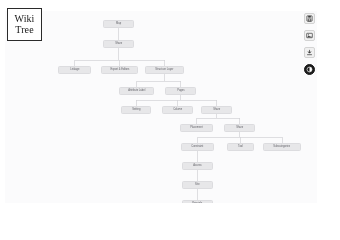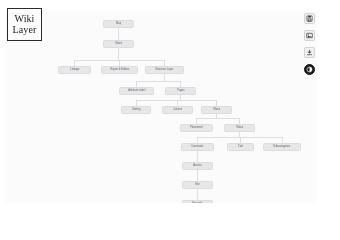--- a/index.html
+++ b/index.html
@@ -116,21 +116,21 @@
     transform: scale(0.96);
   }
 </style>
 </head>
 <body>
 
 <div id="app">
 
   <div id="logo-box">
     <span class="logo-line">Wiki</span>
-    <span class="logo-line">Layer</span>
+    <span class="logo-line">Tree</span>
   </div>
 
   <div id="canvas-area">
     <svg id="tree-svg" viewBox="0 0 312 192">
         <line x1="113.5" y1="17" x2="113.5" y2="23" stroke="#d2d2d6" stroke-width="0.7" shape-rendering="crispEdges"></line>
         <line x1="113.5" y1="23" x2="113.5" y2="29" stroke="#d2d2d6" stroke-width="0.7" shape-rendering="crispEdges"></line>
         <line x1="113.5" y1="37" x2="113.5" y2="49" stroke="#d2d2d6" stroke-width="0.7" shape-rendering="crispEdges"></line>
         <line x1="69.5" y1="49" x2="159.5" y2="49" stroke="#d2d2d6" stroke-width="0.7" shape-rendering="crispEdges"></line>
         <line x1="69.5" y1="49" x2="69.5" y2="55" stroke="#d2d2d6" stroke-width="0.7" shape-rendering="crispEdges"></line>
         <line x1="114.5" y1="49" x2="114.5" y2="55" stroke="#d2d2d6" stroke-width="0.7" shape-rendering="crispEdges"></line>

